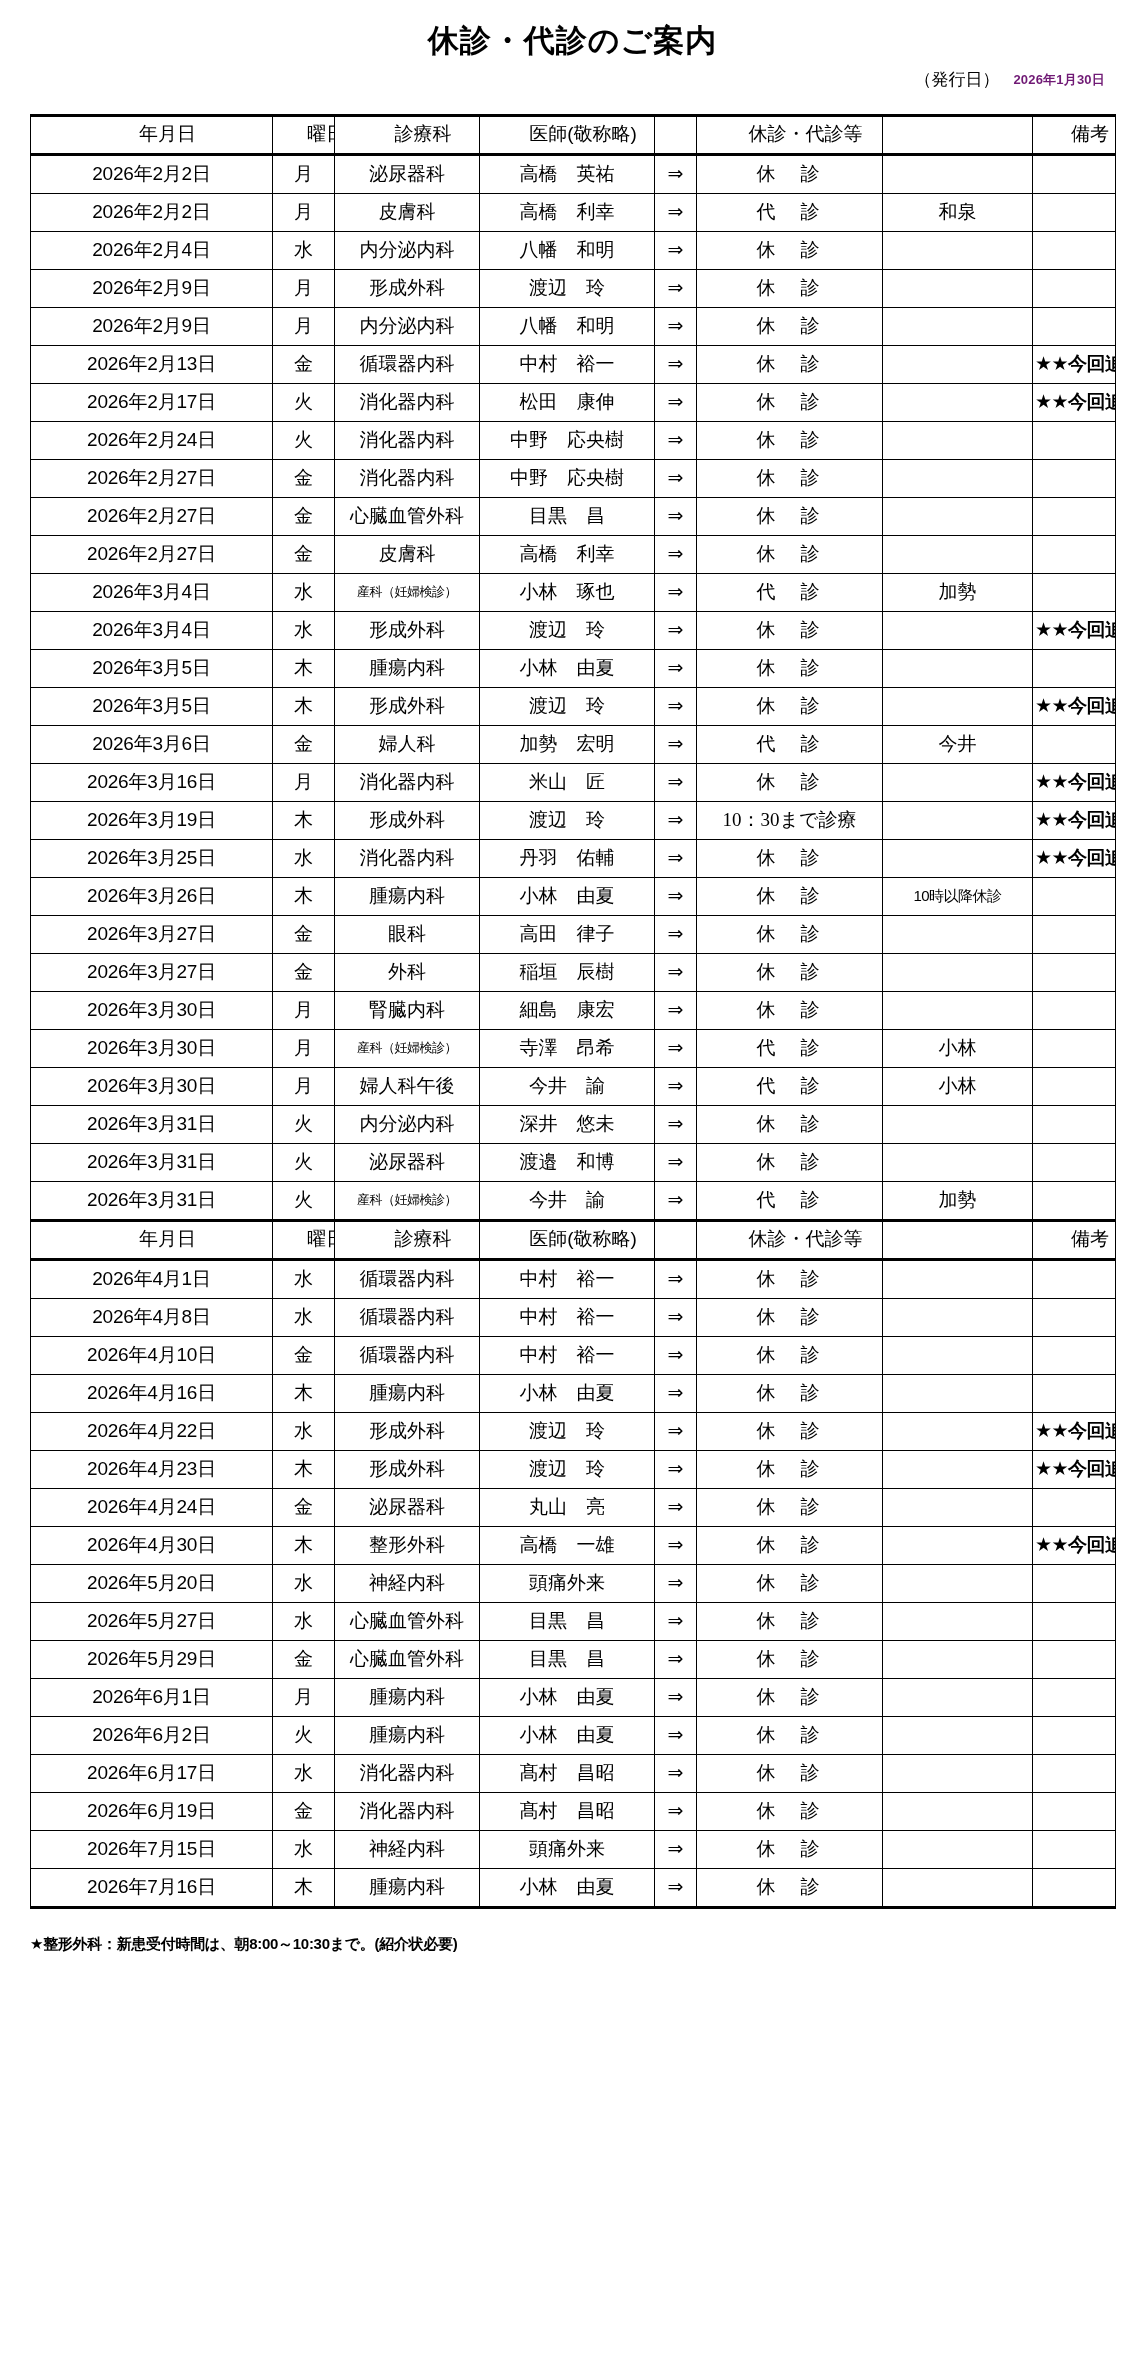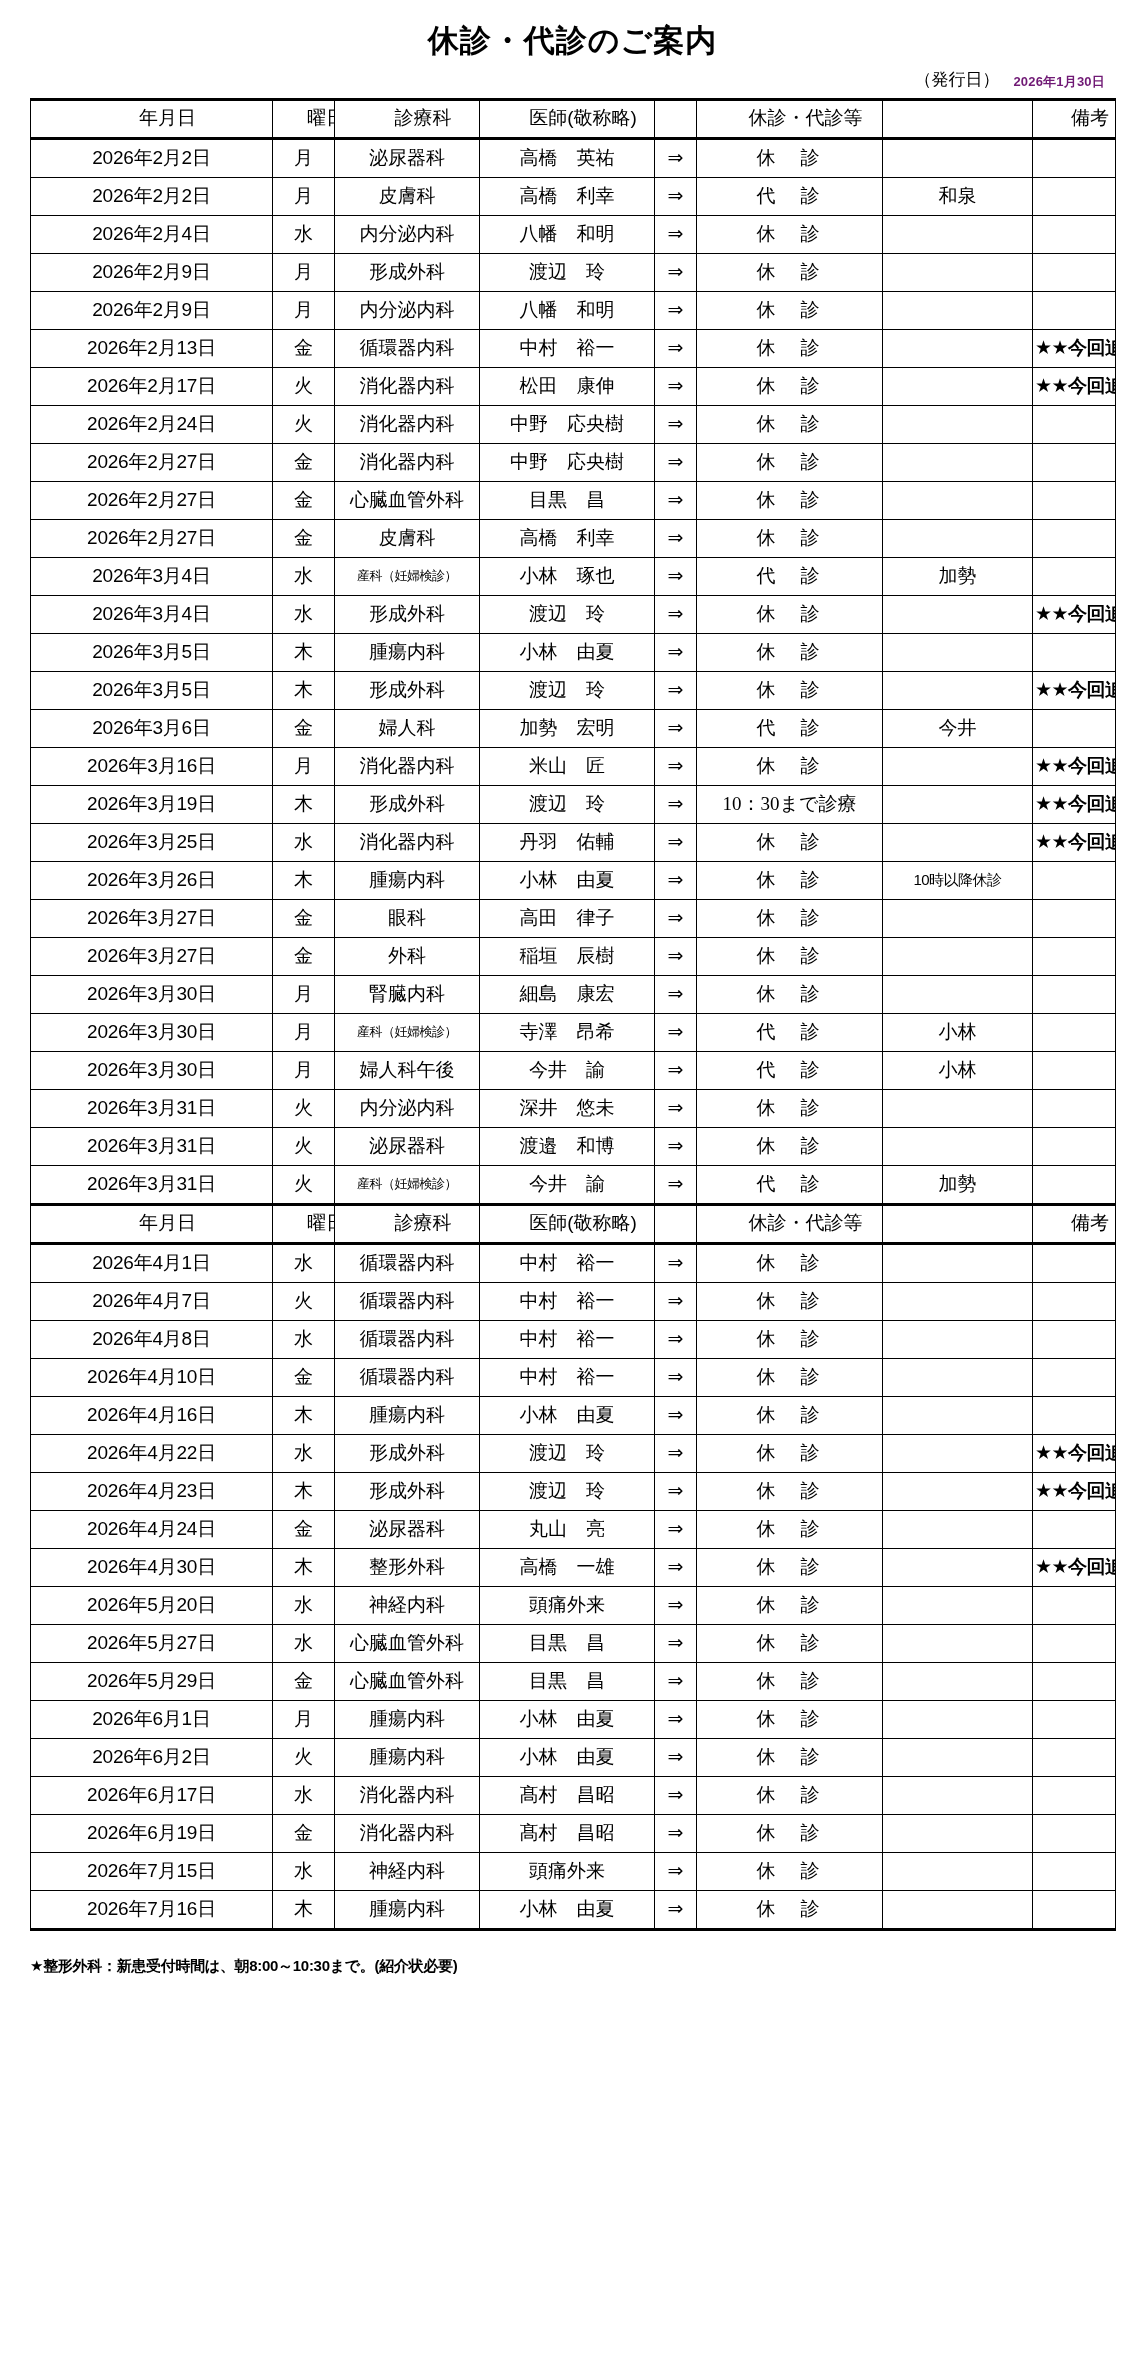--- a/index.html
+++ b/index.html
@@ -24,25 +24,25 @@
     text-align:center;
     font-size:31px;
     font-weight:bold;
     letter-spacing:1px;
     padding-top:22px;
     line-height:1.25;
   }
   .pubrow{
     display:flex;
     justify-content:flex-end;
-    align-items:flex-end;
+    align-items:center;
     gap:14px;
     padding-right:10px;
     margin-top:8px;
-    margin-bottom:7px;
+    margin-bottom:23px;
     height:22px;
   }
   .pub-label{font-size:17px;}
   .pub-date{font-size:13px;color:#701a75;font-weight:bold;letter-spacing:0.2px;}
 
   
   table.sched{
     border-collapse:collapse;
     table-layout:fixed;
     width:1085px;
@@ -428,30 +428,20 @@
           <td class="cell-date">2026年4月1日</td>
           <td class="cell-dow">水</td>
           <td class="cell-dept">循環器内科</td>
           <td class="cell-doc">中村　裕一</td>
           <td class="cell-arrow">⇒</td>
           <td class="cell-status">休　診</td>
           <td class="cell-sub"></td>
           <td class="cell-note"></td>
         </tr>
         <tr>
-          <td class="cell-date">2026年4月7日</td>
-          <td class="cell-dow">火</td>
-          <td class="cell-dept">循環器内科</td>
-          <td class="cell-doc">中村　裕一</td>
-          <td class="cell-arrow">⇒</td>
-          <td class="cell-status">休　診</td>
-          <td class="cell-sub"></td>
-          <td class="cell-note"></td>
-        </tr>
-        <tr>
           <td class="cell-date">2026年4月8日</td>
           <td class="cell-dow">水</td>
           <td class="cell-dept">循環器内科</td>
           <td class="cell-doc">中村　裕一</td>
           <td class="cell-arrow">⇒</td>
           <td class="cell-status">休　診</td>
           <td class="cell-sub"></td>
           <td class="cell-note"></td>
         </tr>
         <tr>

